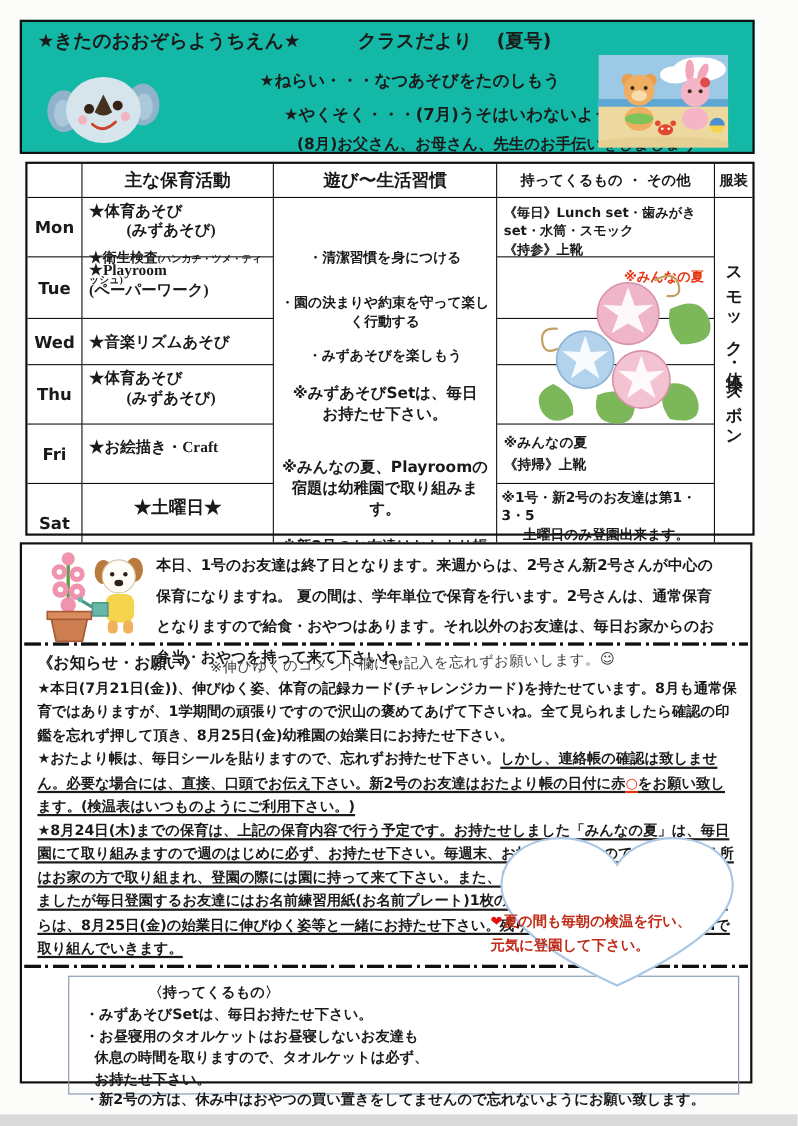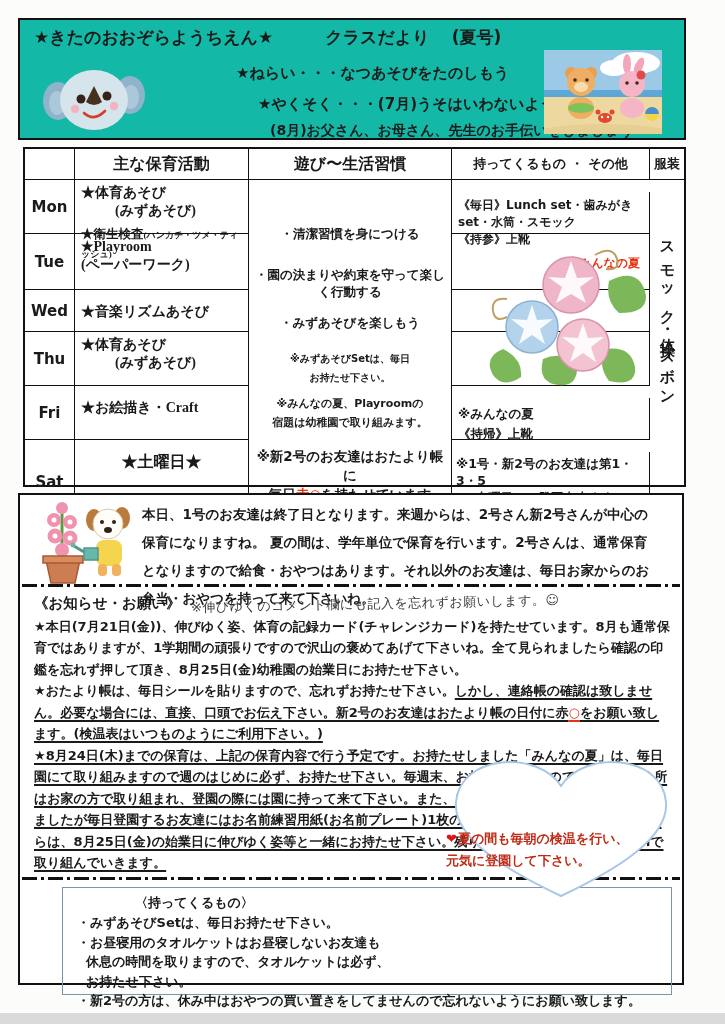--- a/index.html
+++ b/index.html
@@ -30,25 +30,25 @@
   .act { padding:4px 2px 0 6px; font-weight:bold; font-size:14px; line-height:18px;font-family:Liberation Serif, serif; }
   .act .indent { padding-left:34px; }
   .act-sub { font-size:12.5px; margin-top:5px; }
   .act-sub .tiny { font-size:9px; }
   .act-mid { padding-top:13px; }
   .act-center { text-align:center; font-size:16px; padding:13px 0 0 0; }
   .play { padding:16px 4px 0 4px; text-align:center; font-weight:bold; font-size:12.5px; }
   .play .goal1 { margin-bottom:24px;margin-top:30px; }
   .play .goal2 { margin-bottom:14px; }
   .play .goal3 { margin-bottom:17px; }
-  .play .note { font-size:10px; line-height:19px; margin-bottom:7px; }
-  .play .note2 { font-size:11px; line-height:19px; margin-bottom:15px; }
+  .play .note { font-size:14px; line-height:19px; margin-bottom:29px; }
+  .play .note2 { font-size:14px; line-height:19px; margin-bottom:15px; }
   .play .note3 { font-size:13.5px; line-height:19px; text-align:center; }
   .play .note3 .last { text-align:left; padding-left:12px; }
-  .bring { padding:5px 5px 0 6px; font-weight:bold; font-size:12px; line-height:17px;margin-top:12px; }
+  .bring { padding:5px 5px 0 6px; font-weight:bold; font-size:12px; line-height:17px; }
   .bring .red-right { text-align:right; margin-top:7px; padding-right:4px; }
   .bring-fri { padding-top:6px; line-height:20px; font-size:12.5px; }
   .bring-sat { padding:3px 3px 0 4px; font-size:12.5px; line-height:17px; }
   .bring-sat .ctr { text-align:center; }
   .cloth-v { display:flex; justify-content:center; padding-top:52px; }
   .cloth-v span { writing-mode:vertical-rl; font-size:15px; font-weight:bold; letter-spacing:5px; }
   .red { color:#e8320f; }
   .flowers { position:absolute; left:452px; top:92px; z-index:3; pointer-events:none; }
 
   

